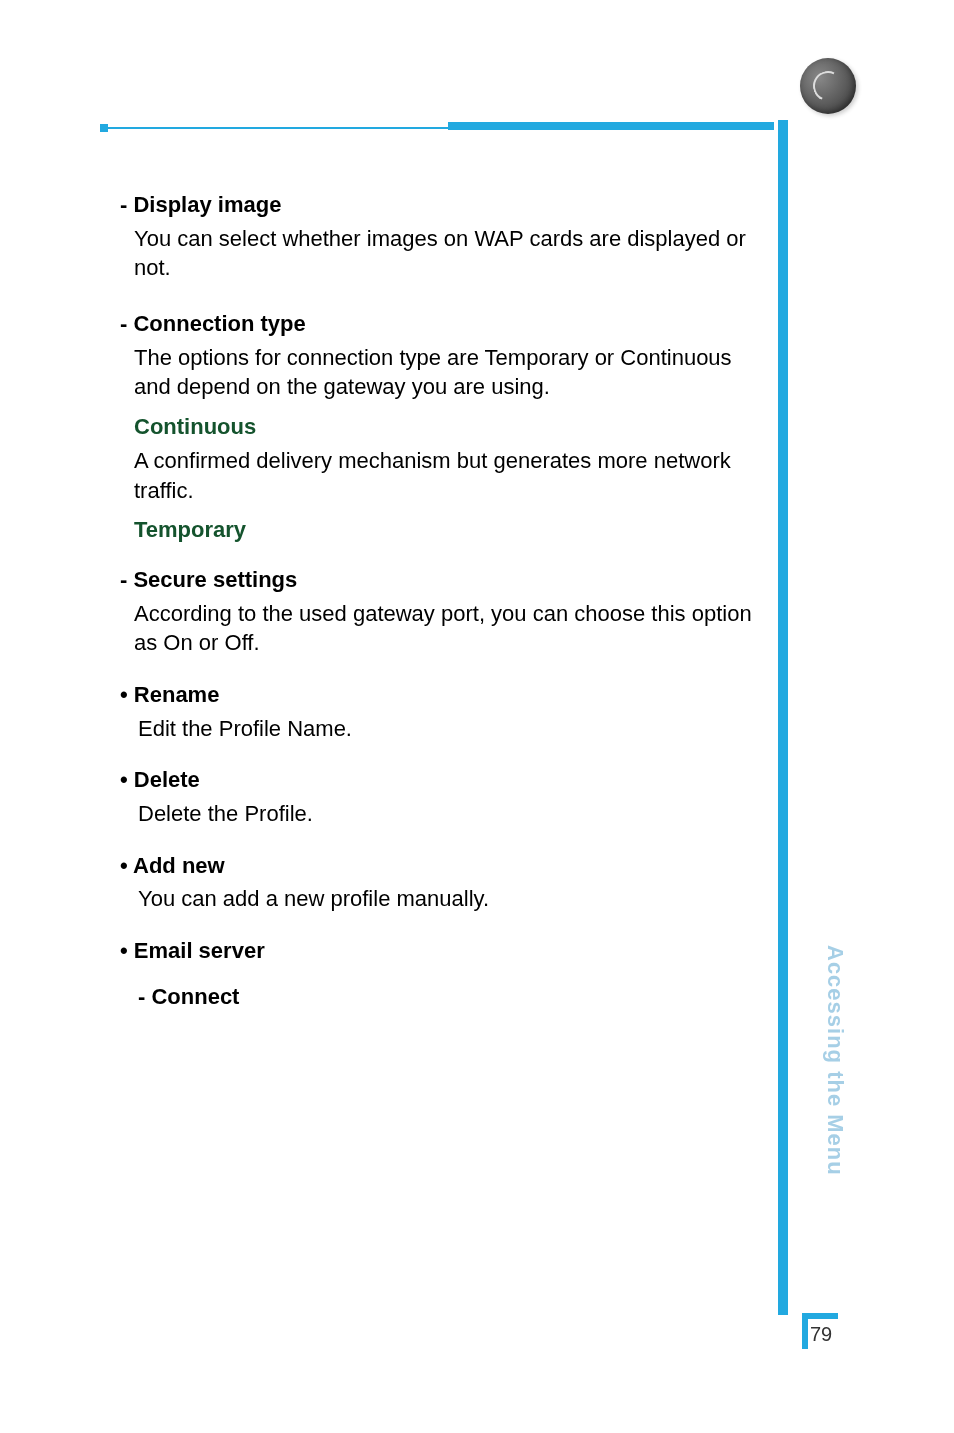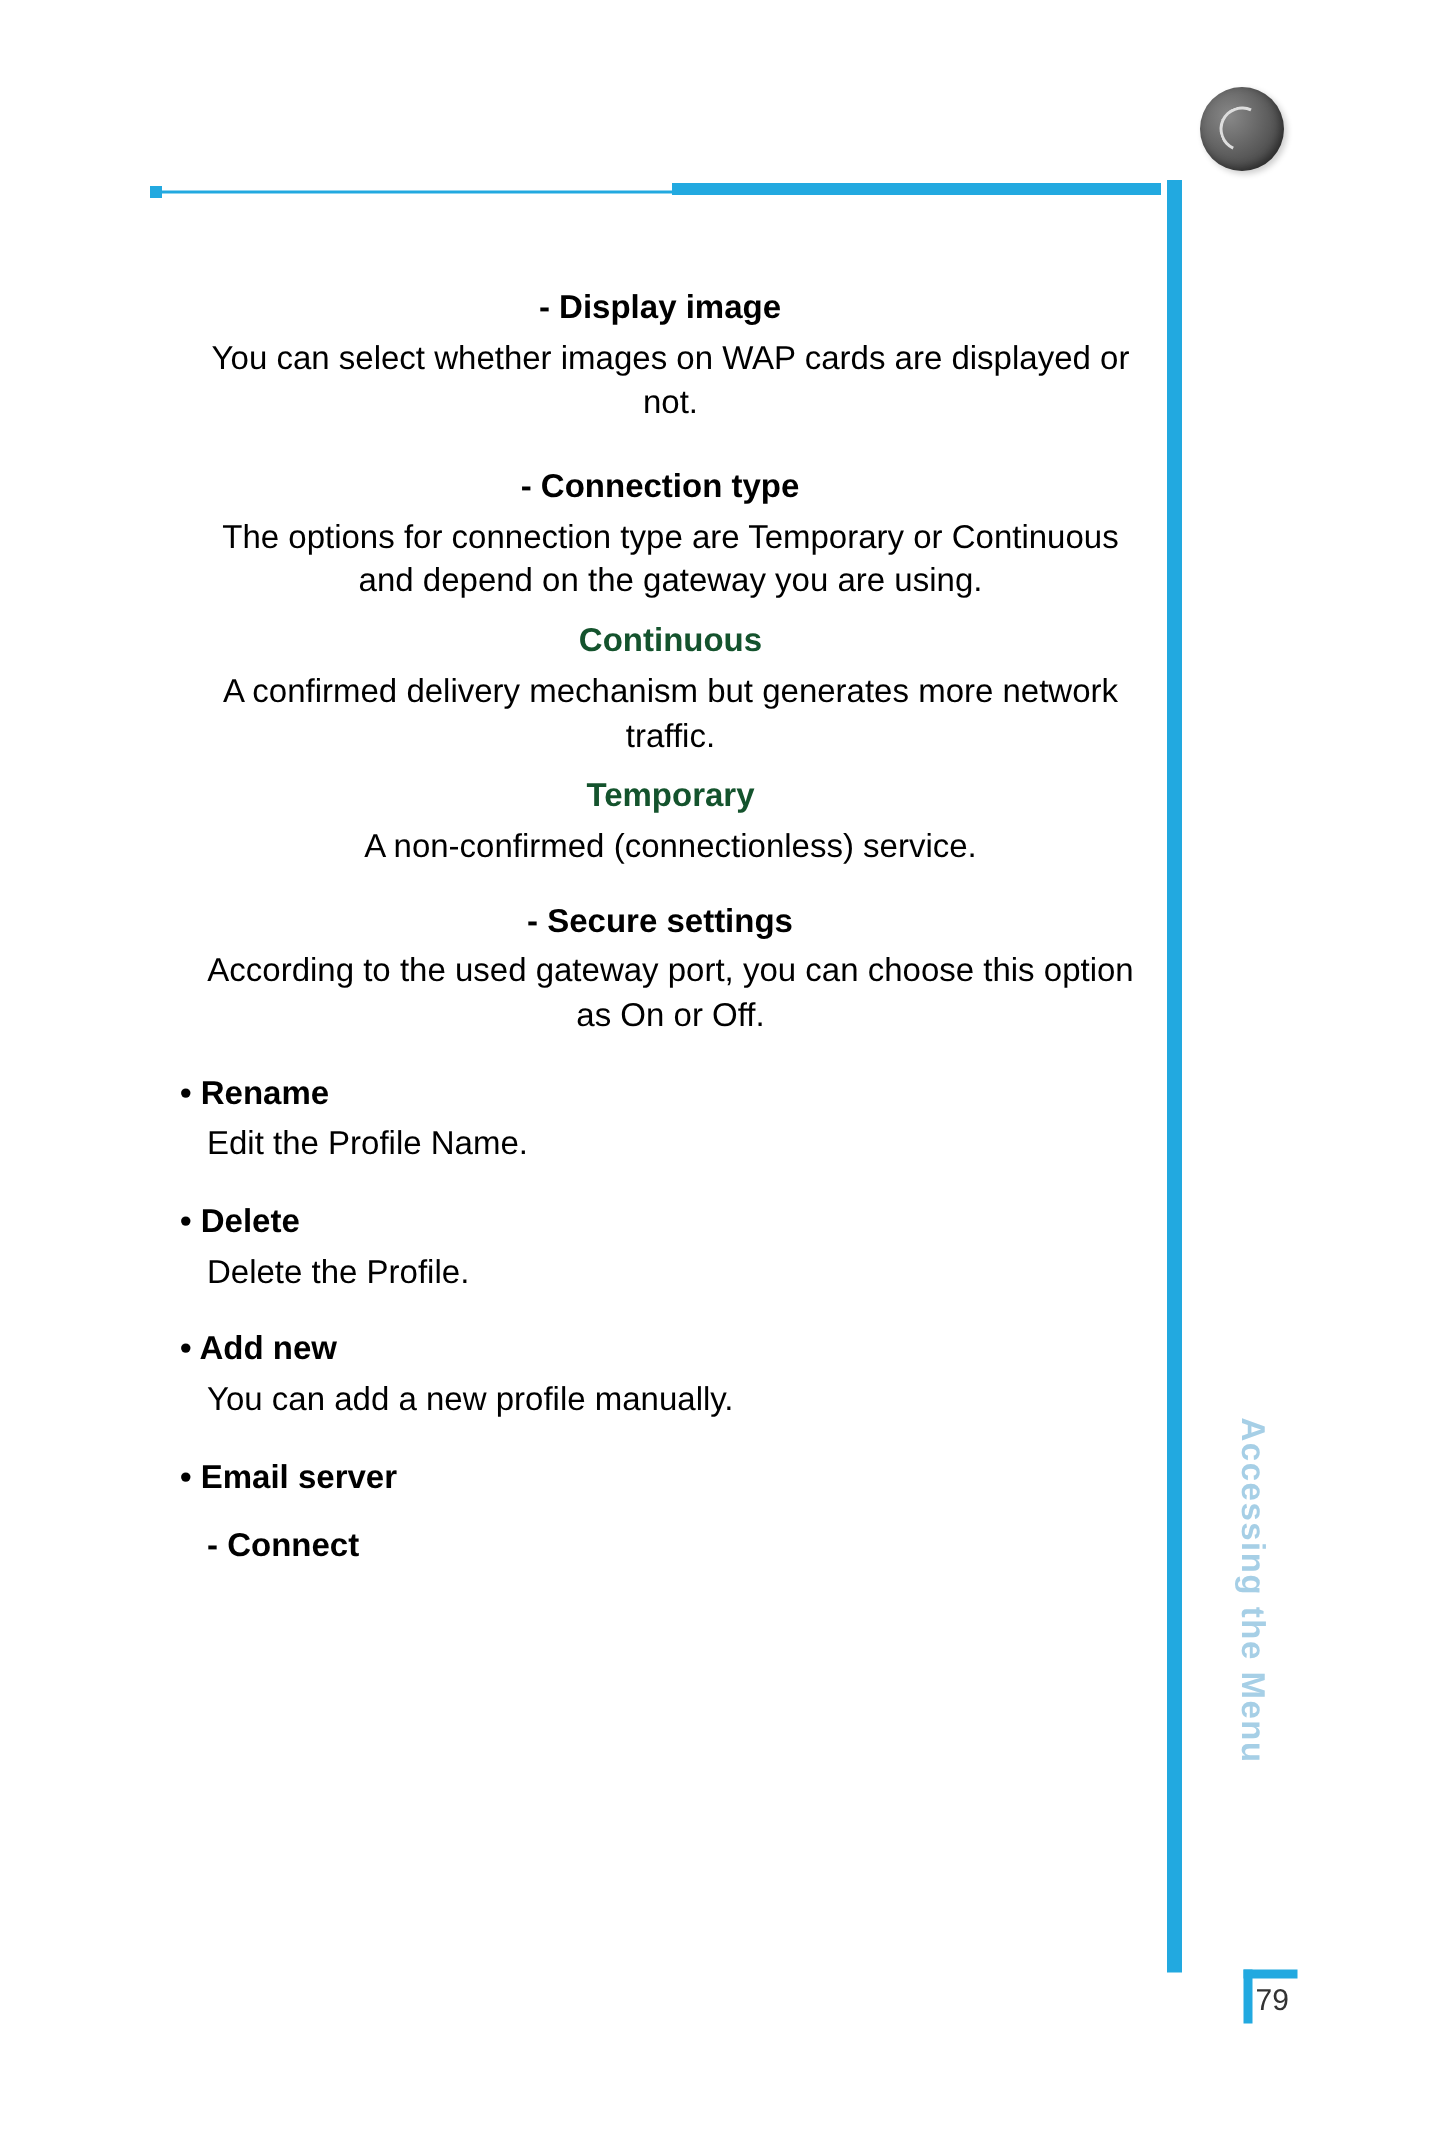--- a/index.html
+++ b/index.html
@@ -74,21 +74,21 @@
     background: #22a9e0;
   }
   .content {
     position: absolute;
     top: 190px;
     left: 120px;
     width: 640px;
     font-size: 22px;
     line-height: 1.35;
   }
-  .sub-item { margin-bottom: 18px; text-align: center; }
+  .sub-item { margin-bottom: 18px; }
   .sub-item .heading { font-weight: bold; }
   .sub-item .desc { padding-left: 14px; margin-top: 4px; }
   .sub2 { padding-left: 14px; margin-top: 10px; }
   .sub2-label { font-weight: bold; color: #14532d; }
   .bullet-item { margin-top: 22px; }
   .bullet-item .b-heading { font-weight: bold; }
   .bullet-item .b-desc { padding-left: 18px; margin-top: 4px; }
   .nested { padding-left: 18px; margin-top: 16px; }
   .nested .n-heading { font-weight: bold; }
   .nested .n-desc { padding-left: 14px; margin-top: 4px; }
@@ -101,21 +101,21 @@
     writing-mode: vertical-rl;
     text-orientation: mixed;
     font-size: 22px;
     font-weight: bold;
     color: #a6cfe6;
     letter-spacing: 1px;
     font-family: Arial, sans-serif;
   }
   .page-num-box {
     position: absolute;
-    right: 85px;
+    right: 112px;
     bottom: 80px;
     width: 40px;
     height: 40px;
   }
   .page-num-box .corner1 {
     position: absolute;
     left: 0; top: 0;
     width: 36px; height: 6px;
     background: #22a9e0;
   }
@@ -155,21 +155,20 @@
 
   <div class="sub-item" style="margin-top:26px;">
     <div class="heading">- Connection type</div>
     <div class="desc">The options for connection type are Temporary or Continuous and depend on the gateway you are using.</div>
     <div class="sub2">
       <div class="sub2-label">Continuous</div>
       <div style="margin-top:4px;">A confirmed delivery mechanism but generates more network traffic.</div>
     </div>
     <div class="sub2">
       <div class="sub2-label">Temporary</div>
-      <div style="margin-top:4px;">A non-confirmed (connectionless) service.</div>
     </div>
   </div>
 
   <div class="sub-item" style="margin-top:20px;">
     <div class="heading">- Secure settings</div>
     <div class="desc">
       <span>According to the used gateway port, you can choose this option as </span><span class="bold">On</span><span> or </span><span class="bold">Off</span><span>.</span>
     </div>
   </div>
 

